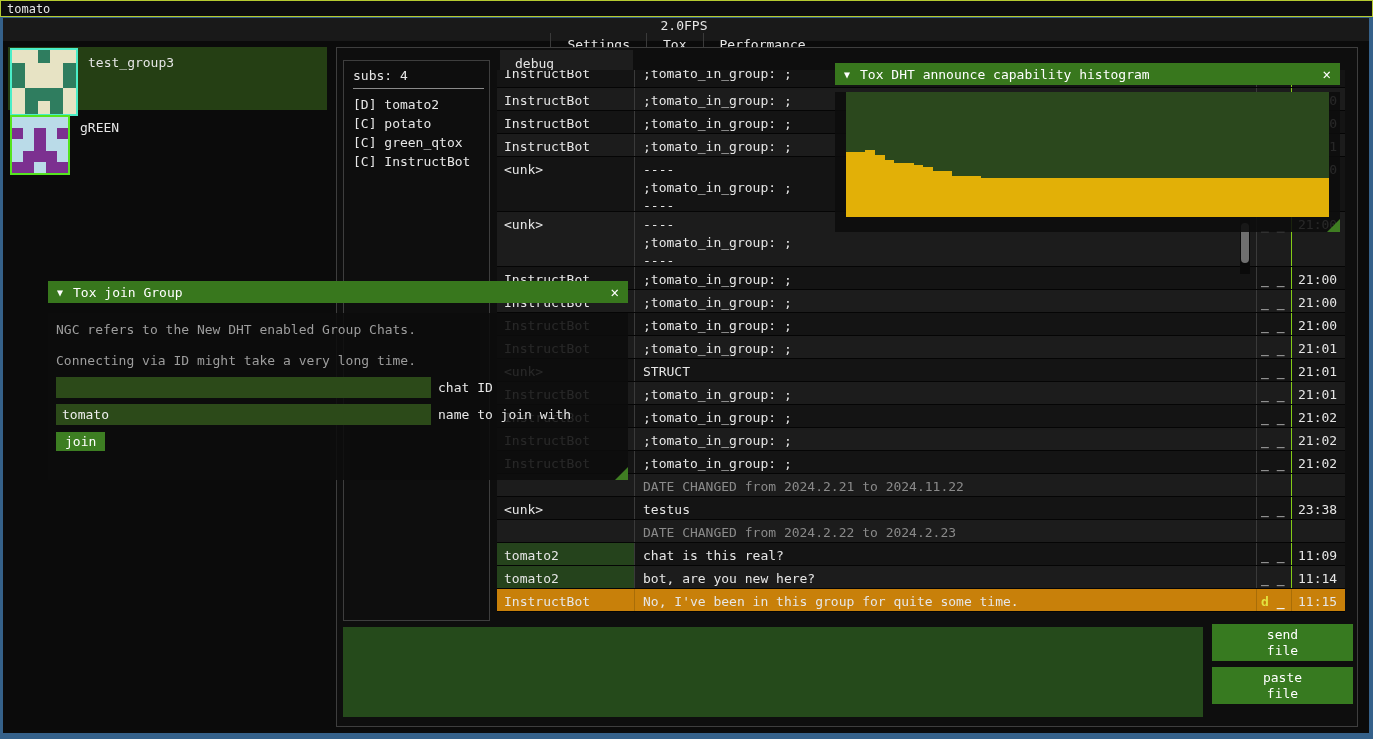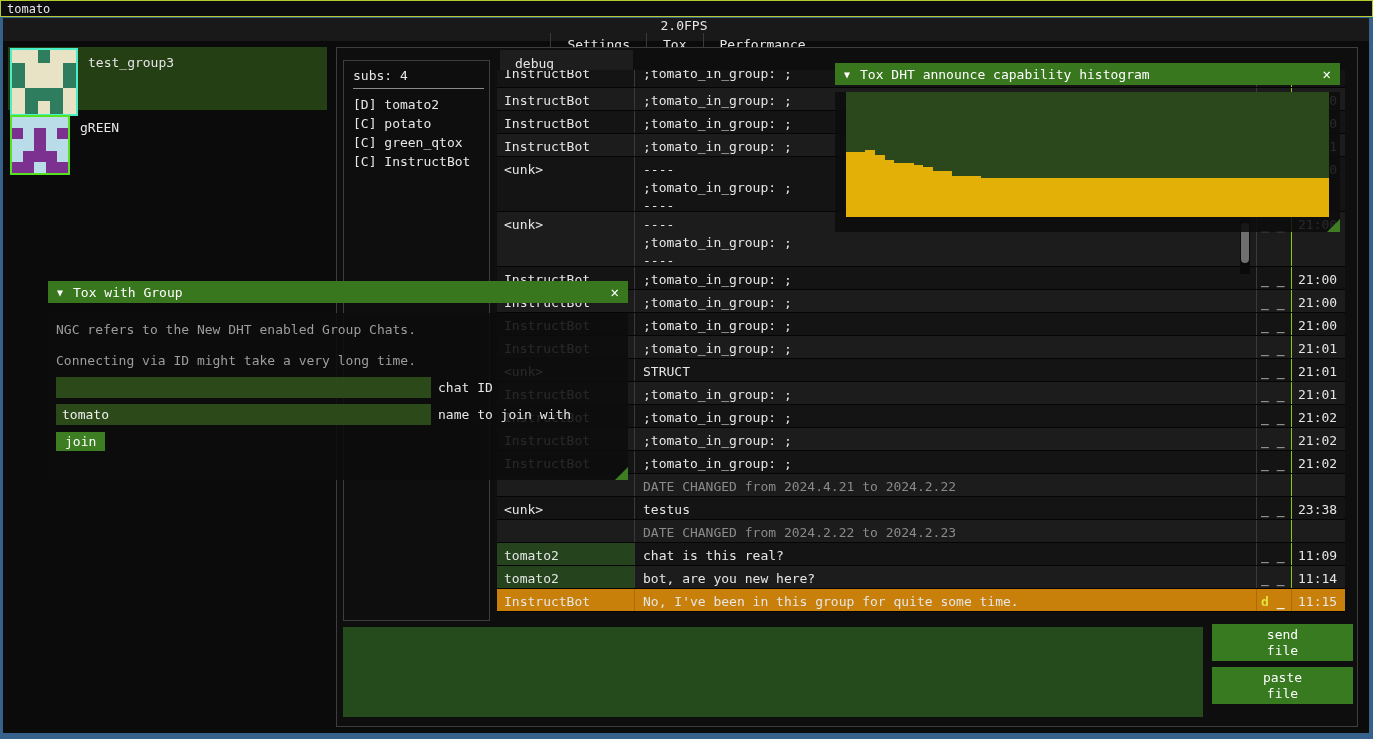--- a/index.html
+++ b/index.html
@@ -298,21 +298,21 @@
       <div class="crow even" style="height: 23px;">
         <div class="cell c-name">InstructBot</div>
         <div class="cell c-msg">
           <div>;tomato_in_group: ;</div>
         </div>
         <div class="cell c-flags"><span>_</span><span>_</span></div>
         <div class="cell c-time">21:02</div>
       </div>
       <div class="crow odd" style="height: 23px;">
         <div class="cell c-name"></div>
-        <div class="cell c-msg sys">DATE CHANGED from 2024.4.21 to 2024.2.22</div>
+        <div class="cell c-msg sys">DATE CHANGED from 2024.2.21 to 2024.11.22</div>
         <div class="cell c-flags"></div>
         <div class="cell c-time"></div>
       </div>
       <div class="crow even" style="height: 23px;">
         <div class="cell c-name">&lt;unk&gt;</div>
         <div class="cell c-msg">
           <div>testus</div>
         </div>
         <div class="cell c-flags"><span>_</span><span>_</span></div>
         <div class="cell c-time">23:38</div>
@@ -355,21 +355,21 @@
 
   <textarea class="composer" value="" style=""></textarea>
   <div class="fbtn" style="top:624px;">send
 file</div>
   <div class="fbtn" style="top:667px;">paste
 file</div>
 
   <div class="fwin" style="left:48px;top:281px;width:580px;height:189px;">
     <div class="win-title">
       <span class="win-collapse">▼</span>
-      <span>Tox with Group</span>
+      <span>Tox join Group</span>
       <span class="win-close">✕</span>
     </div>
     <div class="win-body" style="height:167px;">
       <div class="jg-desc" style="padding-top:6px;">NGC refers to the New DHT enabled Group Chats.</div>
       <div class="jg-desc">Connecting via ID might take a very long time.</div>
       <div class="jg-row">
         <input value="" style="">
         <span class="jg-label">chat ID</span>
       </div>
       <div class="jg-row">

